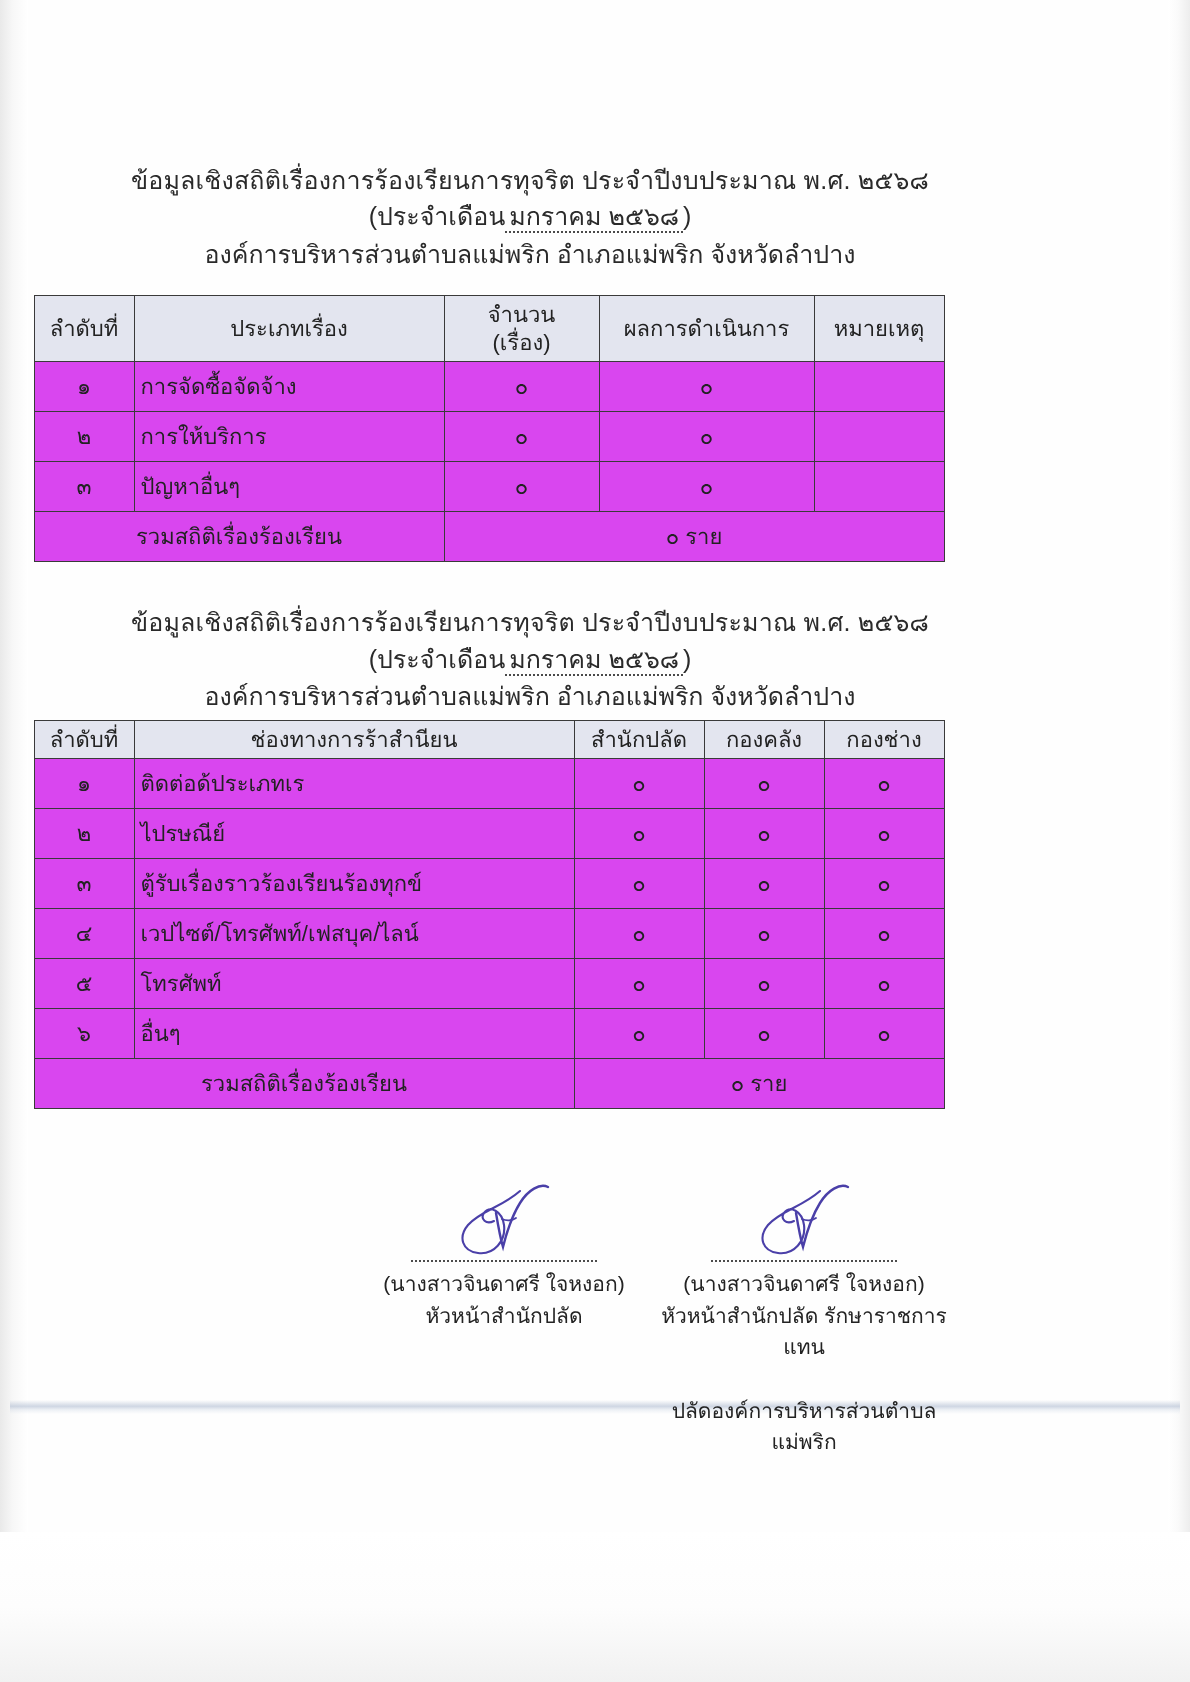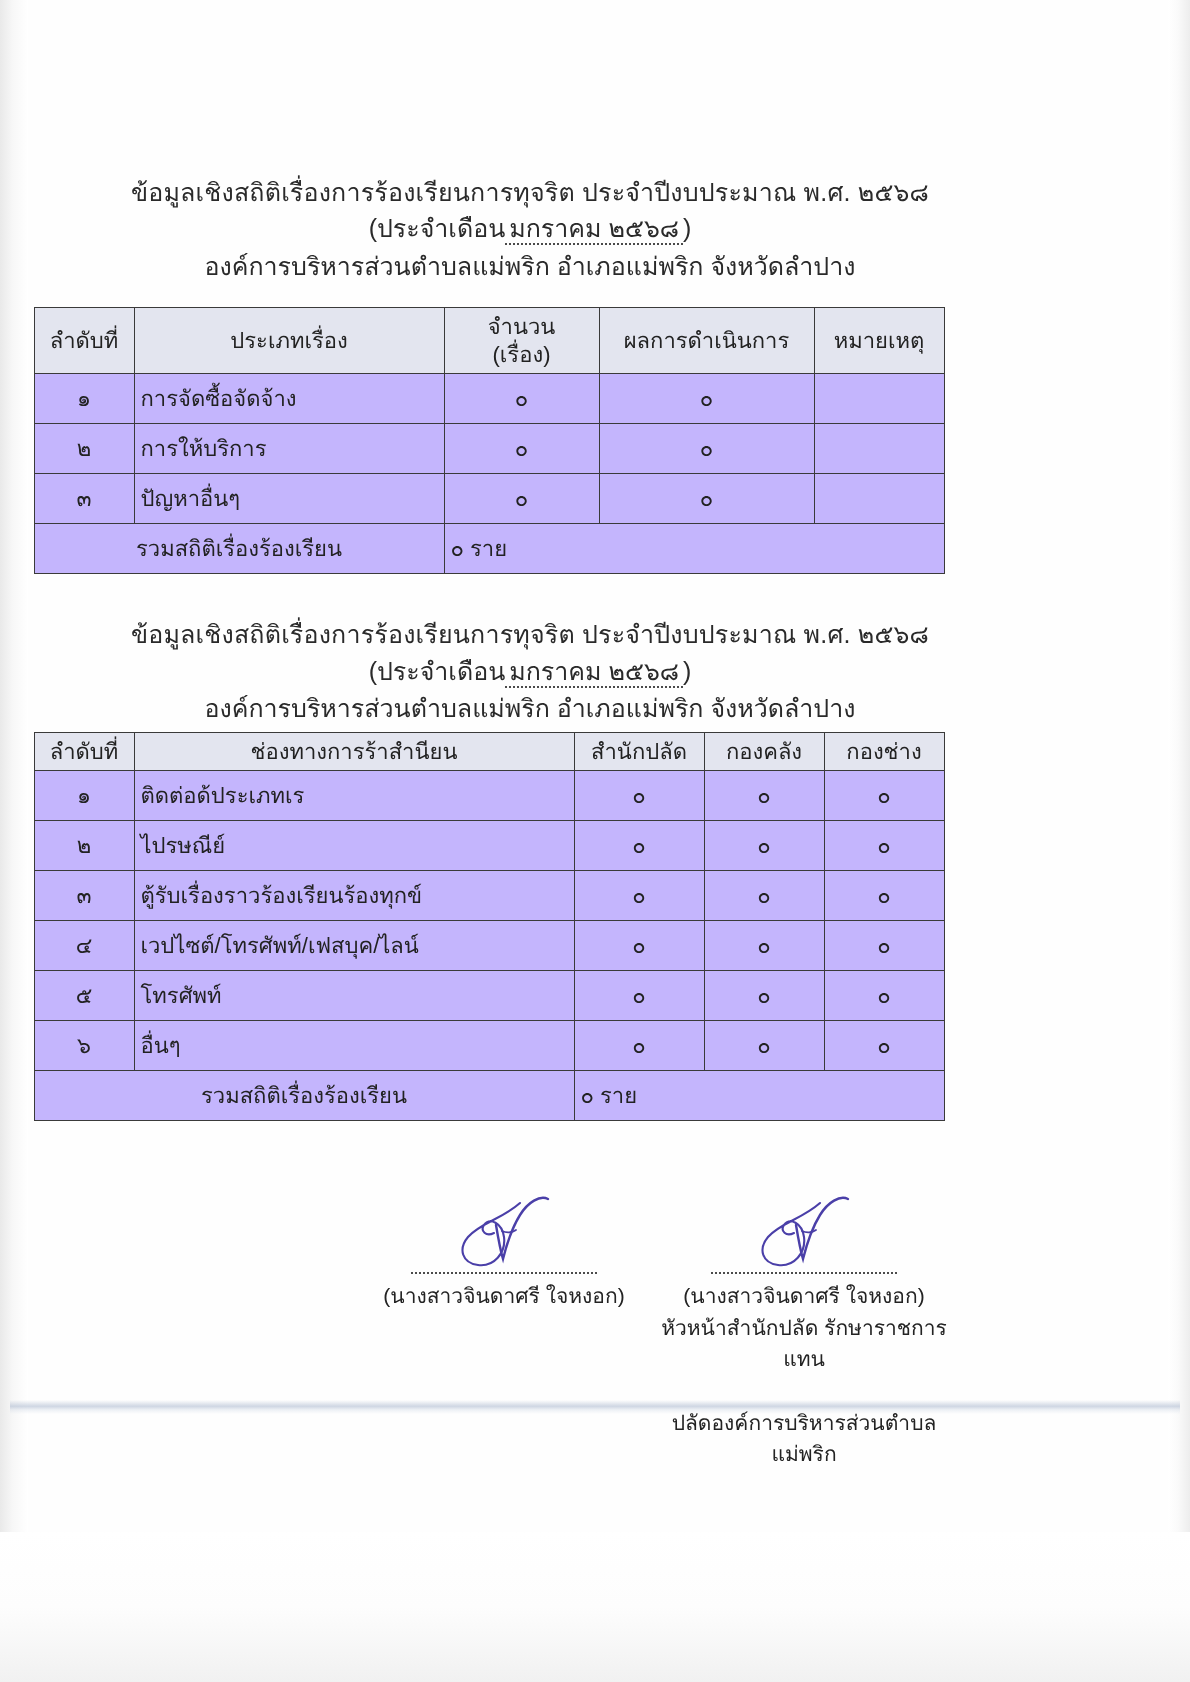--- a/index.html
+++ b/index.html
@@ -46,21 +46,21 @@
     left: 10px;
     top: 1400px;
     width: 1170px;
     height: 14px;
     background: linear-gradient(to bottom, rgba(190,200,215,0) 0%, rgba(168,182,205,0.55) 45%, rgba(205,214,228,0.35) 70%, rgba(255,255,255,0) 100%);
     pointer-events: none;
   }
   .content {
     position: absolute;
     left: 0;
-    top: 16px;
+    top: 4px;
     width: 978px;
   }
 
   
   .doc-title-block {
     text-align: center;
     margin: 0 auto;
     width: 1060px;
   }
   .title-line-1 {
@@ -81,21 +81,21 @@
   .title-line-3 {
     font-size: 25px;
     line-height: 1.5;
     color: #2a2a2a;
   }
 
   
   table.doc-table {
     border-collapse: collapse;
     table-layout: fixed;
-    background: #c4b5fd;
+    background: #d946ef;
   }
   table.doc-table td,
   table.doc-table th {
     border: 1.4px solid #3a3a3a;
     font-weight: normal;
     color: #222;
     vertical-align: middle;
   }
   table.doc-table thead th {
     background: #e3e5ef;
@@ -124,21 +124,21 @@
   }
   td.cell-blank {
     text-align: center;
   }
   td.total-label {
     text-align: center;
     padding-right: 18px;
     font-size: 22px;
   }
   td.total-value {
-    text-align: left;
+    text-align: center;
     font-size: 22px;
   }
 
   
   .signatures {
     display: flex;
     justify-content: flex-end;
     width: 930px;
     margin: 0 auto;
   }
@@ -329,20 +329,21 @@
       <div class="sig-block">
         <div class="sig-ink">
           <svg width="160" height="86" viewBox="0 0 160 86" fill="none" aria-hidden="true">
             <path d="M96 14 C78 30, 56 34, 44 48 C34 60, 38 74, 54 76 C70 78, 82 64, 80 48 C78 34, 66 28, 60 36 C56 42, 62 48, 70 44" stroke="#4a3fa8" stroke-width="2.1" stroke-linecap="round" fill="none"></path>
             <path d="M72 36 C74 48, 76 60, 79 70 C81 62, 86 42, 96 26 C104 13, 116 6, 124 10" stroke="#4a3fa8" stroke-width="2.4" stroke-linecap="round" fill="none"></path>
             <path d="M78 42 C82 44, 88 44, 92 41" stroke="#4a3fa8" stroke-width="1.8" stroke-linecap="round" fill="none"></path>
           </svg>
         </div>
         <div class="sig-rule"></div>
         <div class="sig-name">(นางสาวจินดาศรี ใจหงอก)</div>
+        <div class="sig-role">หัวหน้าสำนักปลัด</div>
       </div>
 
       <div class="sig-block">
         <div class="sig-ink">
           <svg width="160" height="86" viewBox="0 0 160 86" fill="none" aria-hidden="true">
             <path d="M96 14 C78 30, 56 34, 44 48 C34 60, 38 74, 54 76 C70 78, 82 64, 80 48 C78 34, 66 28, 60 36 C56 42, 62 48, 70 44" stroke="#4a3fa8" stroke-width="2.1" stroke-linecap="round" fill="none"></path>
             <path d="M72 36 C74 48, 76 60, 79 70 C81 62, 86 42, 96 26 C104 13, 116 6, 124 10" stroke="#4a3fa8" stroke-width="2.4" stroke-linecap="round" fill="none"></path>
             <path d="M78 42 C82 44, 88 44, 92 41" stroke="#4a3fa8" stroke-width="1.8" stroke-linecap="round" fill="none"></path>
           </svg>
         </div>

